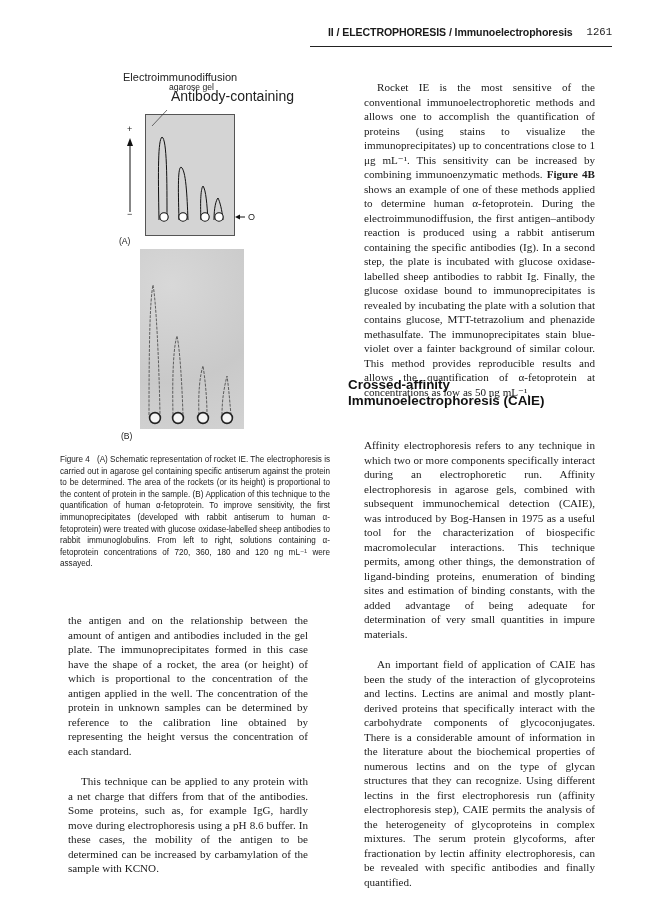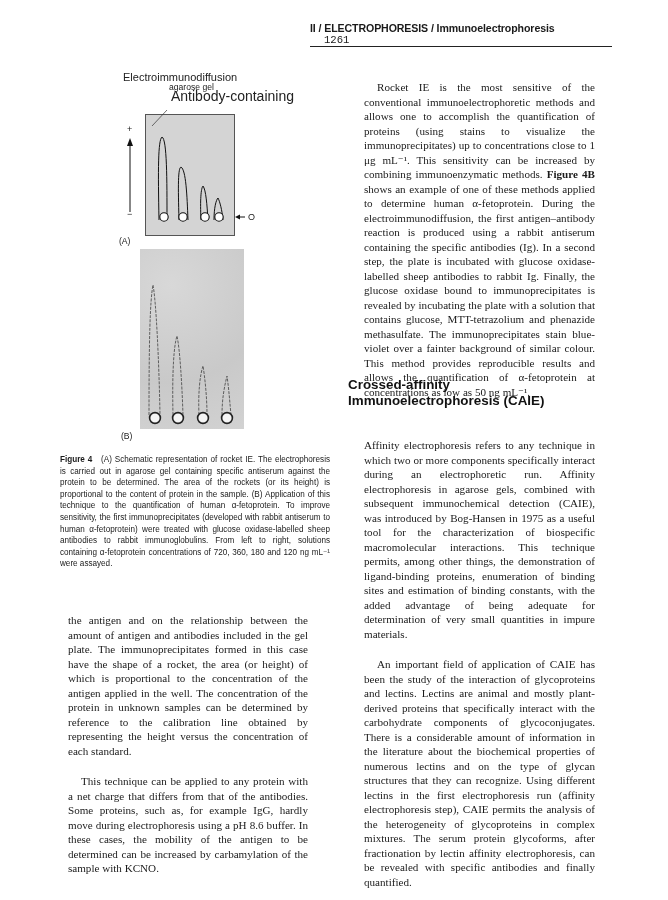--- a/index.html
+++ b/index.html
@@ -4,36 +4,36 @@
 <style>
   html, body { margin: 0; padding: 0; }
   body {
     width: 668px; height: 900px; background: #ffffff; position: relative; overflow: hidden;
     font-family: "Liberation Serif", "DejaVu Serif", serif; color: #1a1a1a;
   }
   .running-head {
     position: absolute; left: 310px; top: 26px; width: 302px; height: 20px;
     border-bottom: 1.2px solid #222;
     font-family: "Liberation Sans", "DejaVu Sans", sans-serif; font-size: 10.6px; font-weight: bold;
-    display: flex; justify-content: flex-end; align-items: flex-start; flex-direction: column;
+    display: flex; justify-content: flex-end; align-items: flex-start;
   }
   .running-head .ttl { letter-spacing: -0.1px; }
   .running-head .pg { font-weight: normal; margin-left: 14px; font-family: Liberation Mono, monospace; }
   .fig-label { position: absolute; font-family: "Liberation Sans", "DejaVu Sans", sans-serif; font-size: 8.2px; color: #222; }
   .gel-a { position: absolute; left: 145px; top: 114px; width: 88px; height: 120px; background: #d4d4d4; border: 1px solid #555; }
   .photo-b { position: absolute; left: 140px; top: 249px; width: 104px; height: 180px; background: #cfcfcf;
     background-image: radial-gradient(circle at 30% 20%, #d8d8d8 0, #c9c9c9 60%, #d2d2d2 100%); }
   svg { position: absolute; overflow: visible; }
 
   .caption {
     position: absolute; left: 60px; top: 454px; width: 270px;
     font-family: "Liberation Sans", "DejaVu Sans", sans-serif; font-size: 8.15px; line-height: 11.6px;
     text-align: justify; color: #1a1a1a;
   }
-  .caption b { font-weight: bold; }
+  .caption b { font-weight: normal; }
 
   .col { position: absolute; font-size: 11.1px; line-height: 14.5px; text-align: justify; hyphens: manual; }
   .col p { margin: 16px; }
   .col p.indent { text-indent: 13px; }
   .col-left { left: 52px; top: 597px; width: 272px; }
   .col-right-top { left: 348px; top: 64px; width: 263px; }
   .section-heading {
     position: absolute; left: 348px; top: 377px; width: 263px;
     font-family: "Liberation Sans", "DejaVu Sans", sans-serif; font-weight: bold; font-size: 13.4px; line-height: 16px; color: #111;
   }

